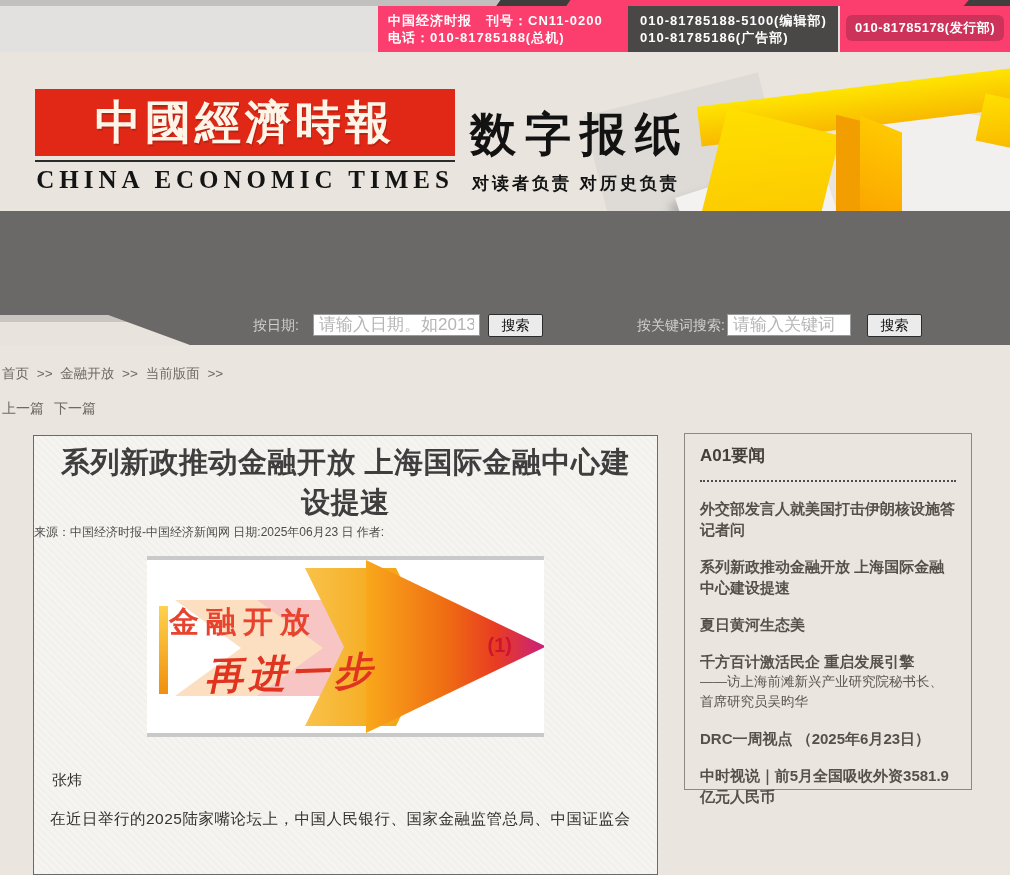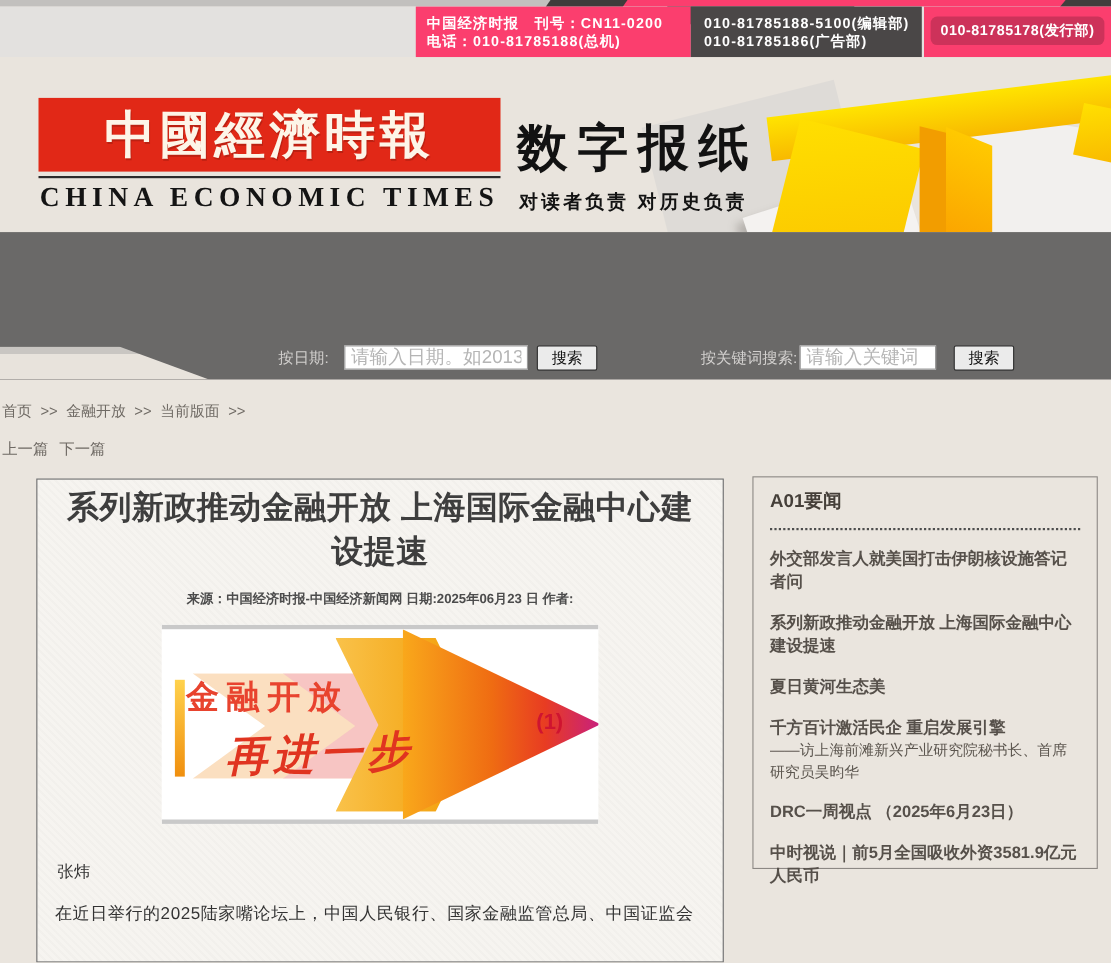--- a/index.html
+++ b/index.html
@@ -51,38 +51,38 @@
   .breadcrumb a { color:#6f6a64; text-decoration:none; }
   .crumb-sep { margin:0 4px; }
   .pager { position:absolute; left:2px; top:400px; font-size:14px; color:#6f6a64; }
   .pager a { color:#6f6a64; text-decoration:none; margin-right:6px; }
 
   
   .article-box { position:absolute; left:33px; top:435px; width:625px; height:440px; border:1px solid #6a6a6a;
     background:#f6f4f0;
     background-image:repeating-linear-gradient(45deg, rgba(0,0,0,.015) 0 2px, transparent 2px 5px); }
   .article-title { margin:6px 14px 0 14px; text-align:center; font-size:29px; font-weight:bold; color:#3e3e3e; line-height:40px; letter-spacing:.5px; }
-  .article-meta { margin-top:12px; text-align:center; font-size:12px; color:#4c4c4c; line-height:21px;font-weight:bold; }
+  .article-meta { font-size:12px; color:#4c4c4c; line-height:21px; }
   .figure { position:relative; width:397px; height:181px; margin:13px auto 0 auto; background:#ffffff; overflow:hidden; }
   .fig-strip-t { position:absolute; left:0; top:0; width:100%; height:4px; background:#c9c9c9; }
   .fig-strip-b { position:absolute; left:0; bottom:0; width:100%; height:4px; background:#c9c9c9; }
   .fig-bar { position:absolute; left:12px; top:50px; width:9px; height:88px; background:linear-gradient(180deg,#ffd24d,#f08f0e); }
   .chevron { clip-path:polygon(0 0,70% 0,100% 50%,70% 100%,0 100%,30% 50%); position:absolute; }
   .chev1 { left:28px; top:44px; width:220px; height:96px; background:rgba(248,196,140,.55); }
   .chev2 { left:110px; top:44px; width:220px; height:96px; background:rgba(244,172,198,.5); }
   .chev3 { left:158px; top:12px; width:130px; height:158px; background:linear-gradient(90deg,#f9c24a,#f29a00); }
   .fig-arrow { position:absolute; right:-2px; top:4px; width:180px; height:173px; clip-path:polygon(0 0,100% 50%,0 100%); background:linear-gradient(90deg,#f9a81b 0%,#ef6c12 45%,#e83c22 72%,#c8207e 100%); }
   .fig-text1 { position:absolute; left:22px; top:46px; font-size:30px; font-weight:bold; color:#e8432e; letter-spacing:7px; }
   .fig-text2 { position:absolute; left:58px; top:92px; font-size:38px; font-weight:bold; font-style:italic; color:#e03420; letter-spacing:5px; transform:rotate(-2deg); }
   .fig-label { position:absolute; right:32px; top:78px; font-size:20px; color:#cf1430; font-weight:bold; }
   .article-author { margin:34px 0 0 18px; font-size:15px; color:#333; }
   .article-body { margin:16px 16px 0 16px; font-size:15.5px; color:#333; line-height:26px; letter-spacing:.5px; }
 
   
-  .sidebar { position:absolute; left:684px; top:433px; width:314px; height:357px; border:1px solid #8c8884; padding:10px 15px; }
+  .sidebar { position:absolute; left:684px; top:433px; width:288px; height:357px; border:1px solid #8c8884; padding:10px 15px; }
   .sidebar-title { font-size:17px; font-weight:bold; color:#453f39; }
   .sidebar-dots { border-bottom:2px dotted #4d4d4d; margin:13px 0 2px 0; height:1px; }
   .sidebar-list { list-style:none; }
   .sidebar-list li { margin-top:16px; font-size:15px; font-weight:bold; color:#56504a; line-height:21px; cursor:pointer; }
   .sidebar-sub { font-weight:normal; font-size:13.5px; color:#5c564f; line-height:20px; }
 </style>
 </head>
 <body>
 
 <div class="top-strip">

